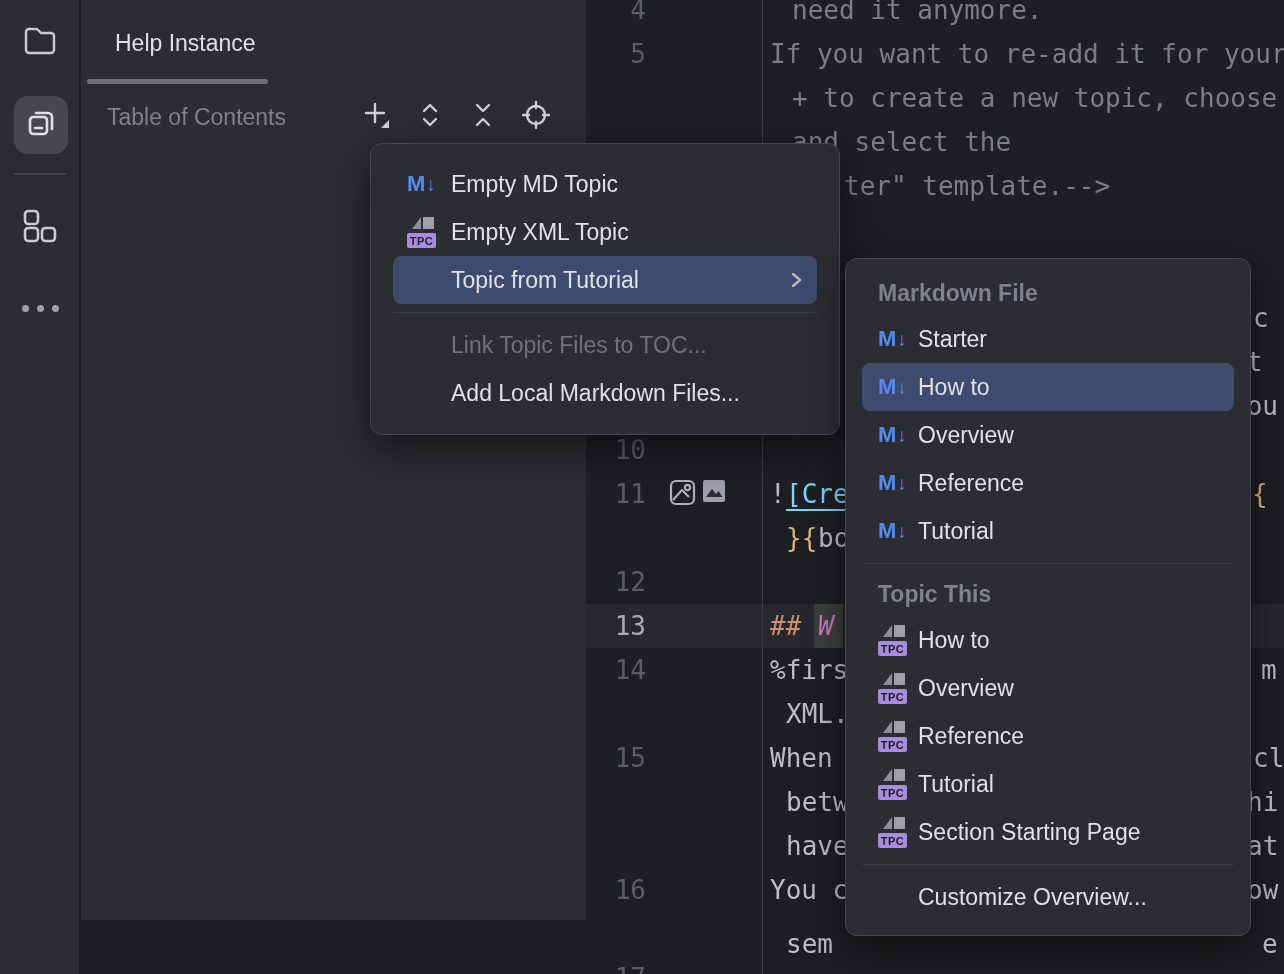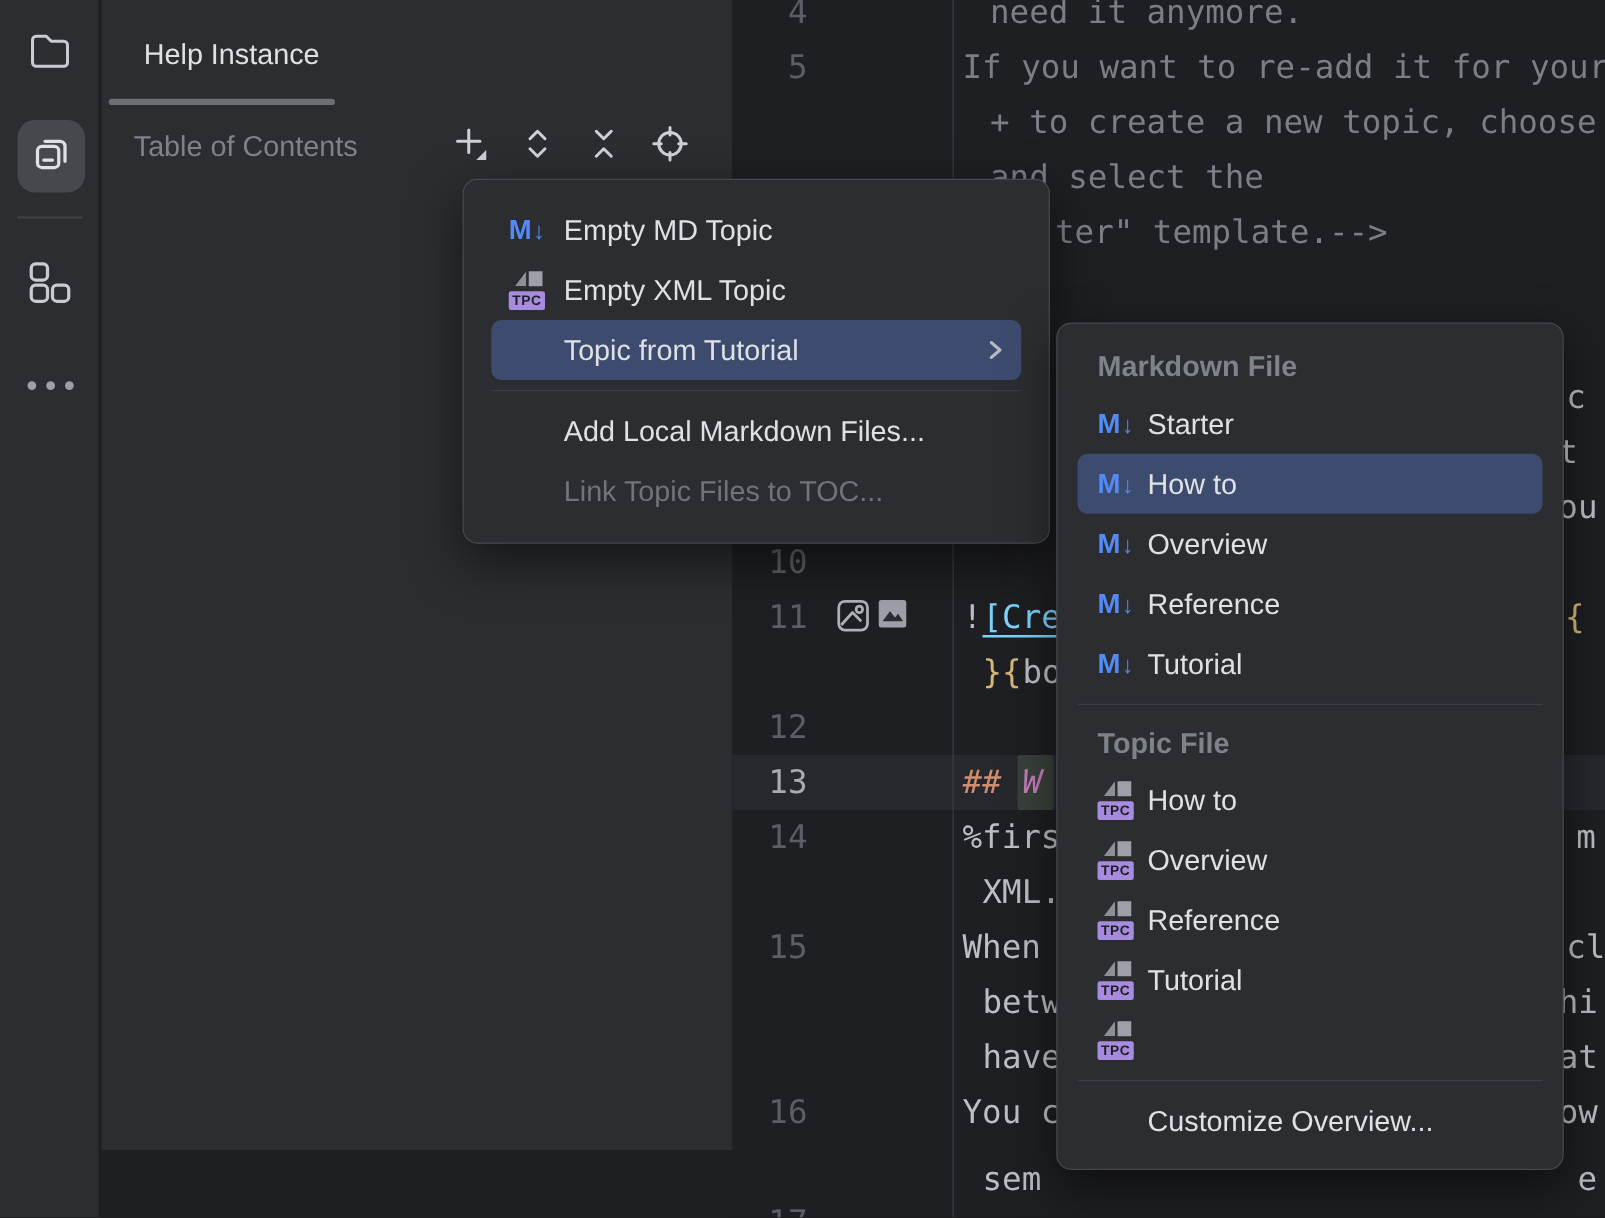--- a/index.html
+++ b/index.html
@@ -279,28 +279,28 @@
       <div class="menu-item sel">
         <span class="mi-icon"></span>
         <span class="mi-label">Topic from Tutorial</span>
         <span class="mi-chevron">
           <svg width="18" height="22" viewBox="0 0 18 22" fill="none" stroke="#B6B9BF" stroke-width="2.4" stroke-linecap="round" stroke-linejoin="round">
             <path d="M6 5 l7 6 -7 6"></path>
           </svg>
         </span>
       </div>
       <div class="menu-sep"></div>
-      <div class="menu-item">
-        <span class="mi-icon"></span>
-        <span class="mi-label">Add Local Markdown Files...</span>
-      </div>
       <div class="menu-item dis">
         <span class="mi-icon"></span>
         <span class="mi-label">Link Topic Files to TOC...</span>
       </div>
+      <div class="menu-item">
+        <span class="mi-icon"></span>
+        <span class="mi-label">Add Local Markdown Files...</span>
+      </div>
     </div>
   <div class="popup" id="sub-menu">
       <div class="menu-header">Markdown File</div>
       <div class="menu-item">
         <span class="mi-icon">
           <span class="icon-md">
             <span>M</span>
             <span class="ar">↓</span>
           </span>
         </span>
@@ -336,21 +336,21 @@
       <div class="menu-item">
         <span class="mi-icon">
           <span class="icon-md">
             <span>M</span>
             <span class="ar">↓</span>
           </span>
         </span>
         <span class="mi-label">Tutorial</span>
       </div>
       <div class="menu-sep"></div>
-      <div class="menu-header">Topic File</div>
+      <div class="menu-header">Topic This</div>
       <div class="menu-item">
         <span class="mi-icon">
           <span class="icon-tpc">
             <span class="tri"></span>
             <span class="pg"></span>
             <span class="badge">TPC</span>
           </span>
         </span>
         <span class="mi-label">How to</span>
       </div>
@@ -385,20 +385,21 @@
         <span class="mi-label">Tutorial</span>
       </div>
       <div class="menu-item">
         <span class="mi-icon">
           <span class="icon-tpc">
             <span class="tri"></span>
             <span class="pg"></span>
             <span class="badge">TPC</span>
           </span>
         </span>
+        <span class="mi-label">Section Starting Page</span>
       </div>
       <div class="menu-sep"></div>
       <div class="menu-item">
         <span class="mi-icon"></span>
         <span class="mi-label">Customize Overview...</span>
       </div>
     </div>
 </div>
 
 </body></html>

